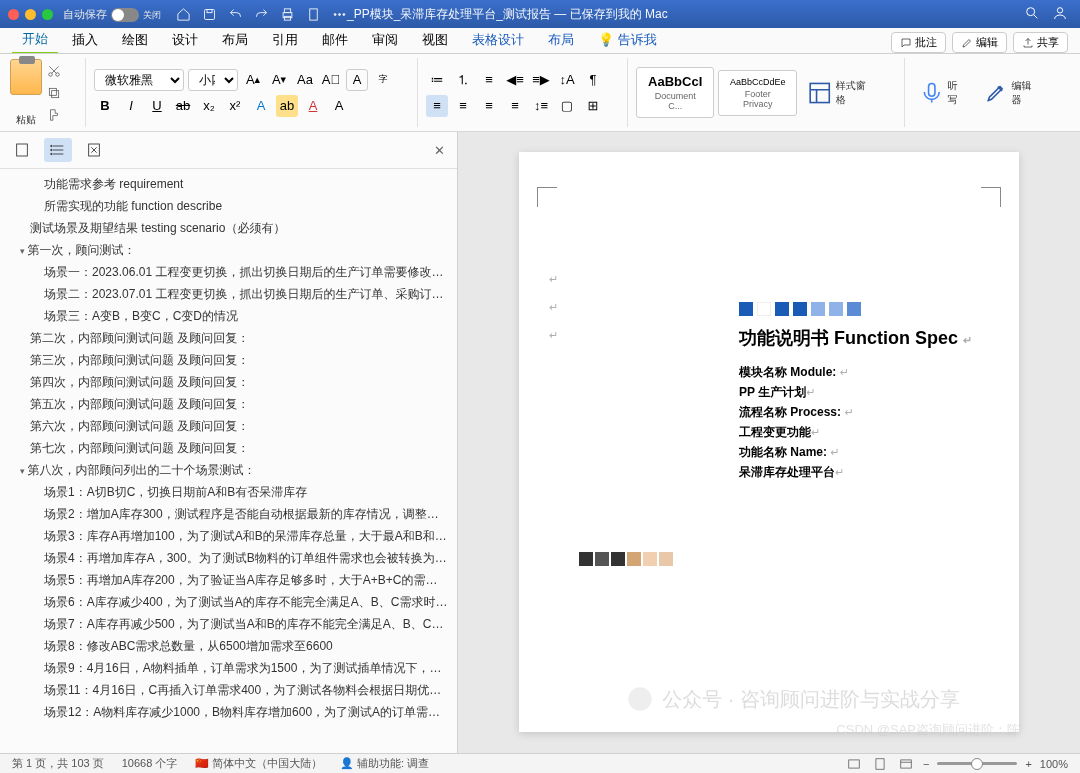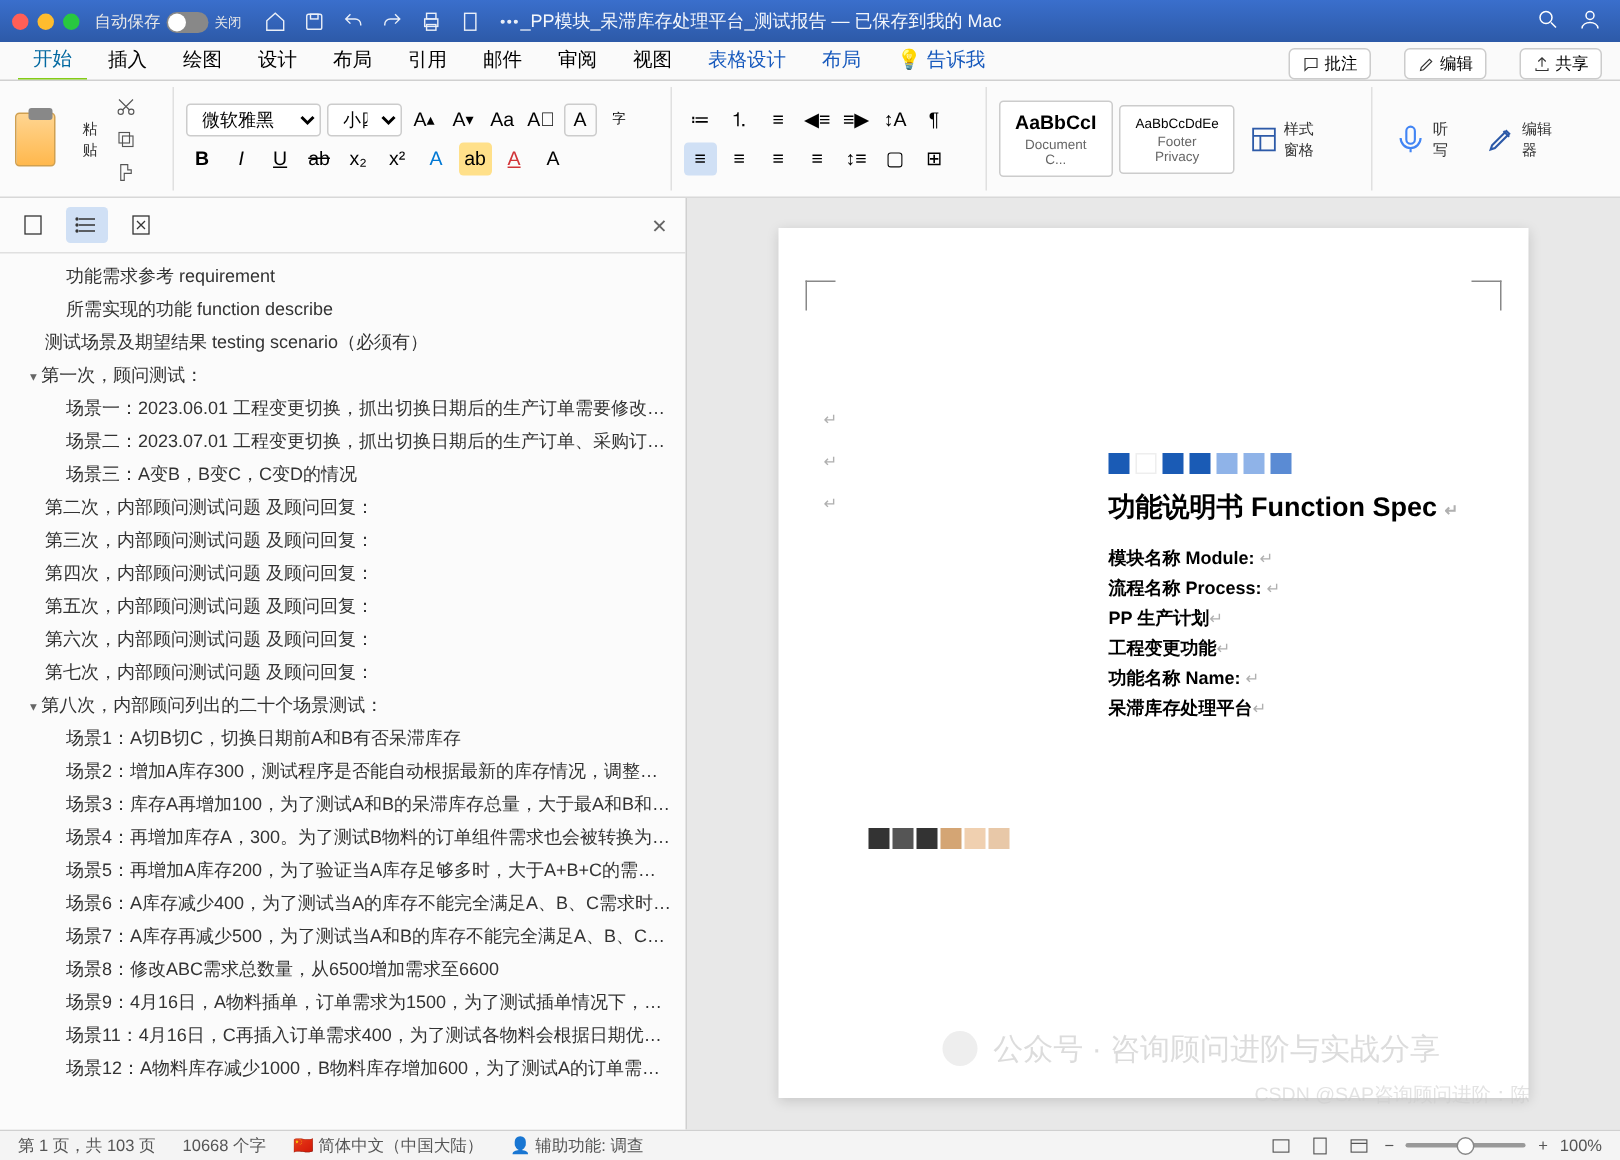--- a/index.html
+++ b/index.html
@@ -16,27 +16,27 @@
 .qat-icon{width:16px;height:16px;opacity:.9;display:flex;align-items:center;justify-content:center}
 .qat-icon svg{width:15px;height:15px;fill:none;stroke:#fff;stroke-width:1.5}
 .doc-title{flex:1;text-align:left;font-size:12px;color:#fff;opacity:.95}
 .tb-right{display:flex;gap:12px;margin-right:4px}
 .tb-right svg{width:16px;height:16px;fill:none;stroke:#fff;stroke-width:1.5}
 
 .ribbon-tabs{height:26px;background:#fafafa;border-bottom:1px solid #d0d0d0;display:flex;align-items:end;padding:0 12px;gap:4px}
 .rtab{padding:4px 10px;font-size:13px;cursor:pointer}
 .rtab.active{color:#0369a1;border-bottom:1px solid #84cc16;font-weight:500}
 .rtab.contextual{color:#185abd}
-.rtab-right{margin-left:auto;display:flex;gap:22px}
+.rtab-right{margin-left:auto;display:flex;gap:6px}
 .pill{border:1px solid #ccc;border-radius:4px;padding:2px 8px;font-size:11px;display:flex;align-items:center;gap:3px;background:#fff}
 .pill svg{width:12px;height:12px;fill:none;stroke:#333;stroke-width:1.5}
 
 .ribbon{height:78px;background:#fbfbfb;border-bottom:1px solid #d8d8d8;display:flex;align-items:center;padding:4px 10px;gap:8px}
 .rgroup{display:flex;align-items:center;gap:4px;border-right:1px solid #e0e0e0;padding-right:23px;height:100%}
-.paste-btn{display:flex;flex-direction:row;align-items:center;gap:18px;font-size:10px;color:#333}
+.paste-btn{display:flex;flex-direction:column;align-items:center;gap:18px;font-size:10px;color:#333}
 .paste-ico{width:32px;height:36px;background:linear-gradient(#ffd591,#ffb84d);border:1px solid #d0a050;border-radius:3px;position:relative}
 .paste-ico::after{content:"";position:absolute;top:-4px;left:8px;width:16px;height:8px;background:#888;border-radius:2px}
 .mini-ico{width:16px;height:16px;display:flex;align-items:center;justify-content:center;color:#555;cursor:pointer}
 .mini-ico svg{width:14px;height:14px;fill:none;stroke:currentColor;stroke-width:1.3}
 .font-sel{border:1px solid #ccc;background:#fff;padding:2px 6px;font-size:12px;border-radius:3px}
 .font-row{display:flex;gap:4px;align-items:center}
 .font-btn{width:22px;height:22px;display:flex;align-items:center;justify-content:center;font-size:13px;cursor:pointer;border-radius:3px}
 .font-stack{display:flex;flex-direction:column;gap:4px}
 .style-box{border:1px solid #ccc;padding:6px 10px;text-align:center;background:#fff;font-size:10px;border-radius:3px}
 .style-name{font-size:9px;color:#666;margin-top:2px}
@@ -365,22 +365,22 @@
           <span class="bb" style="background:#1a5bb5"></span>
             <span class="bb" style="background:#fff;border:1px solid #eee"></span>
           <span class="bb" style="background:#1a5bb5"></span>
             <span class="bb" style="background:#1a5bb5"></span>
           <span class="bb" style="background:#8fb3e8"></span>
             <span class="bb" style="background:#8fb3e8"></span>
           <span class="bb" style="background:#5a8bd4"></span>
         </div>
         <div class="h1"><span>功能说明书 Function Spec</span> <span class="return-sym">↵</span></div>
         <div class="doc-line"><b>模块名称 Module:</b> <span class="return-sym">↵</span></div>
+        <div class="doc-line"><b>PP 生产计划</b><span class="return-sym">↵</span></div>
         <div class="doc-line"><b>流程名称 Process:</b> <span class="return-sym">↵</span></div>
-        <div class="doc-line"><b>PP 生产计划</b><span class="return-sym">↵</span></div>
         <div class="doc-line"><b>工程变更功能</b><span class="return-sym">↵</span></div>
         <div class="doc-line"><b>功能名称 Name:</b> <span class="return-sym">↵</span></div>
         <div class="doc-line"><b>呆滞库存处理平台</b><span class="return-sym">↵</span></div>
       </div>
       <div class="logo-row" style="position:absolute;left:60px;top:370px">
         <span style="background:#333"></span>
           <span style="background:#555"></span>
           <span style="background:#333"></span>
         <span style="background:#d4a574"></span>
           <span style="background:#f0d0b0"></span>

